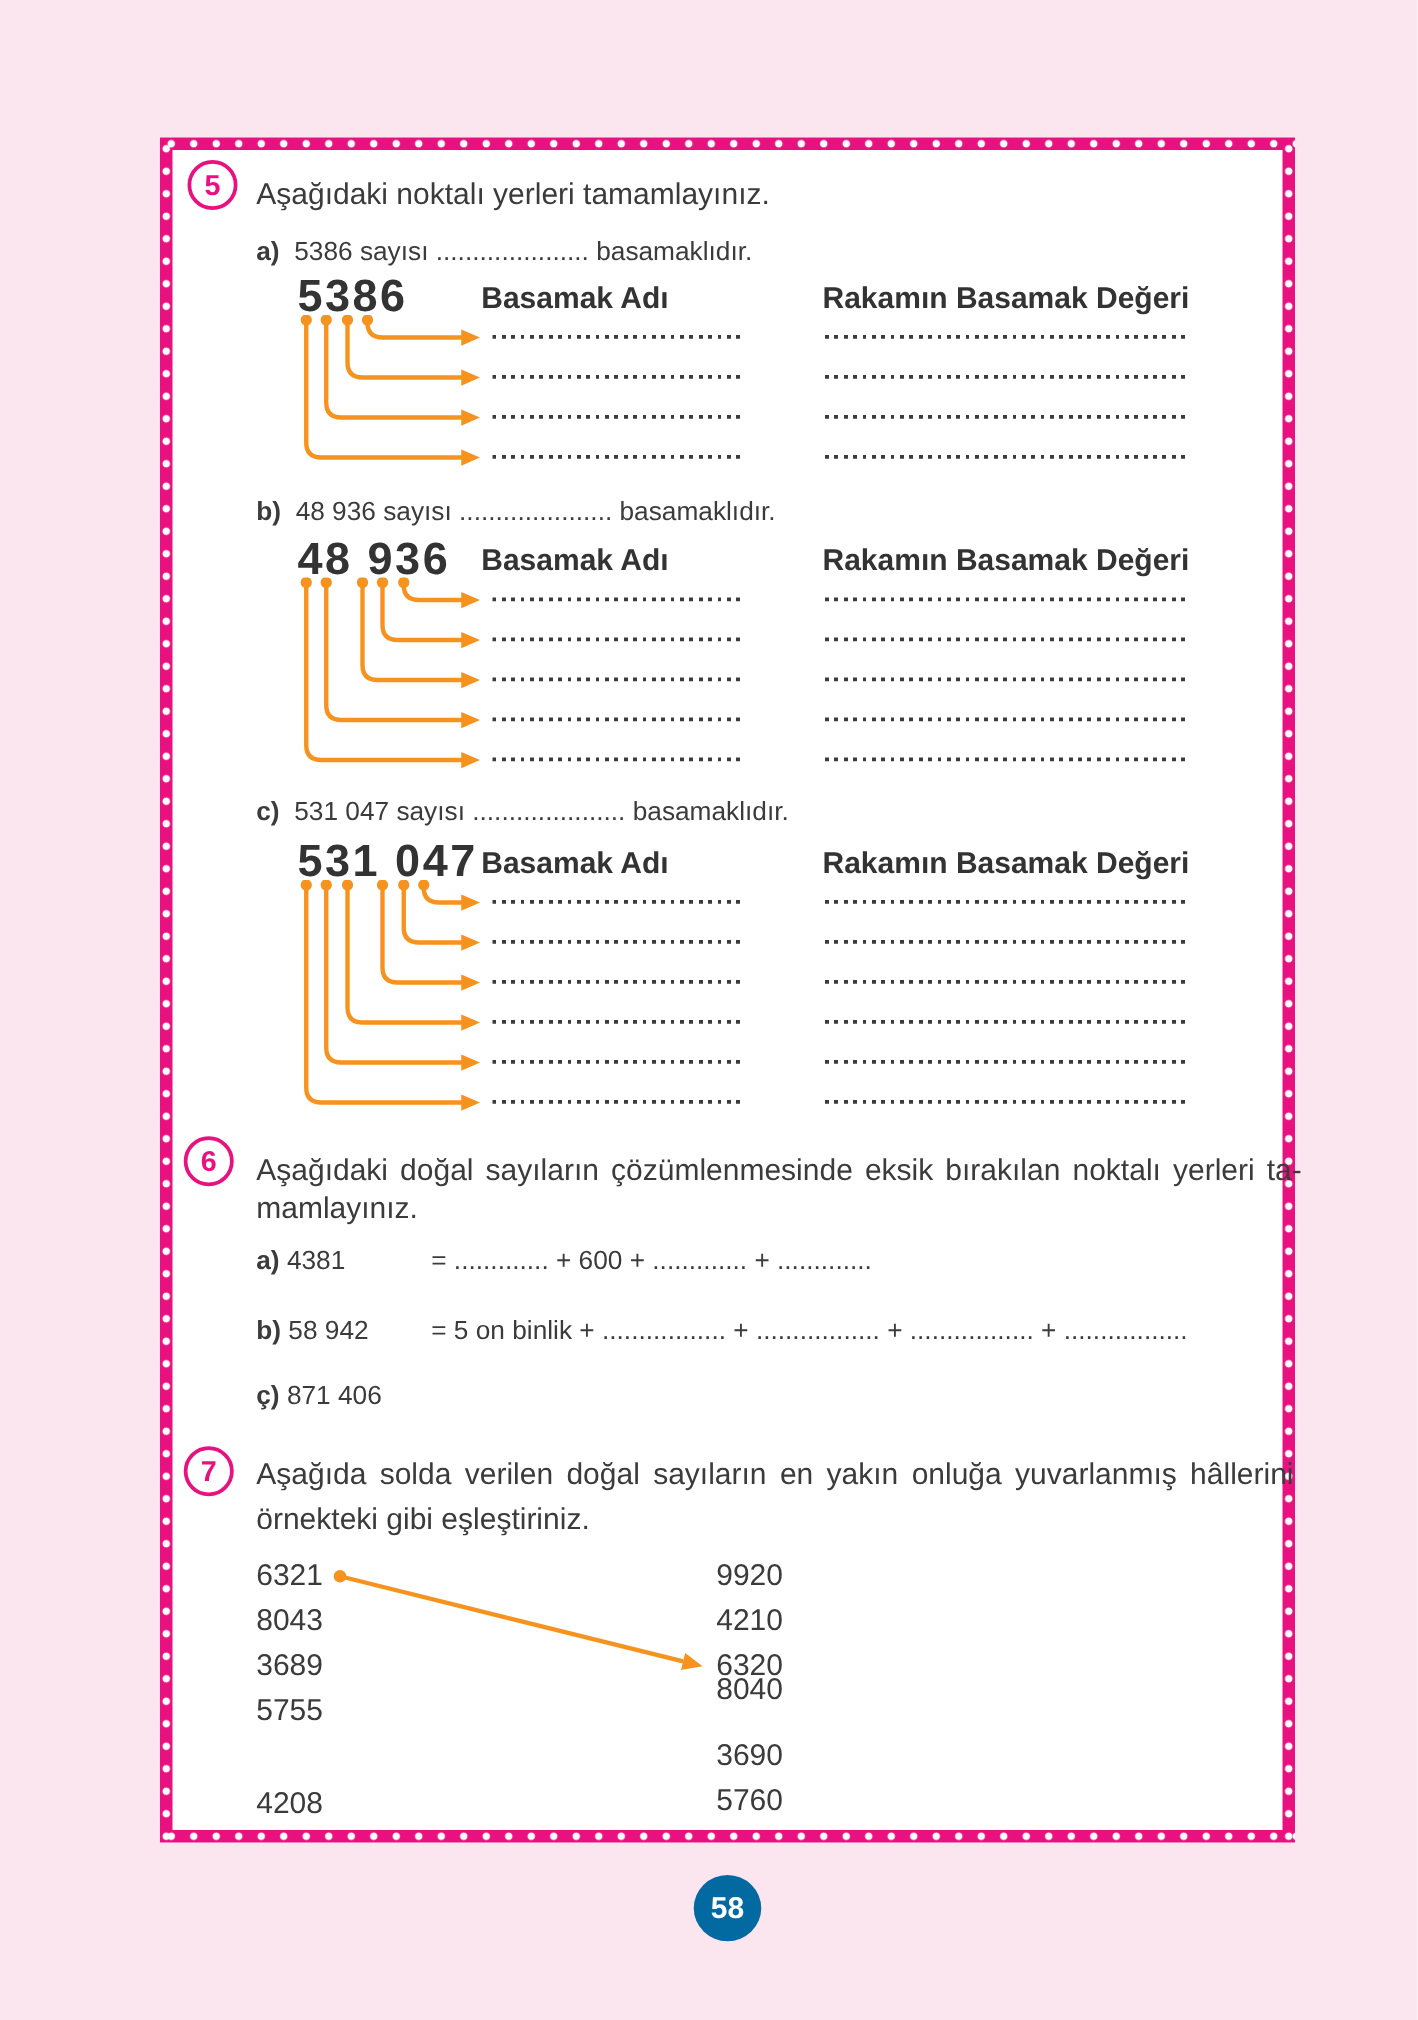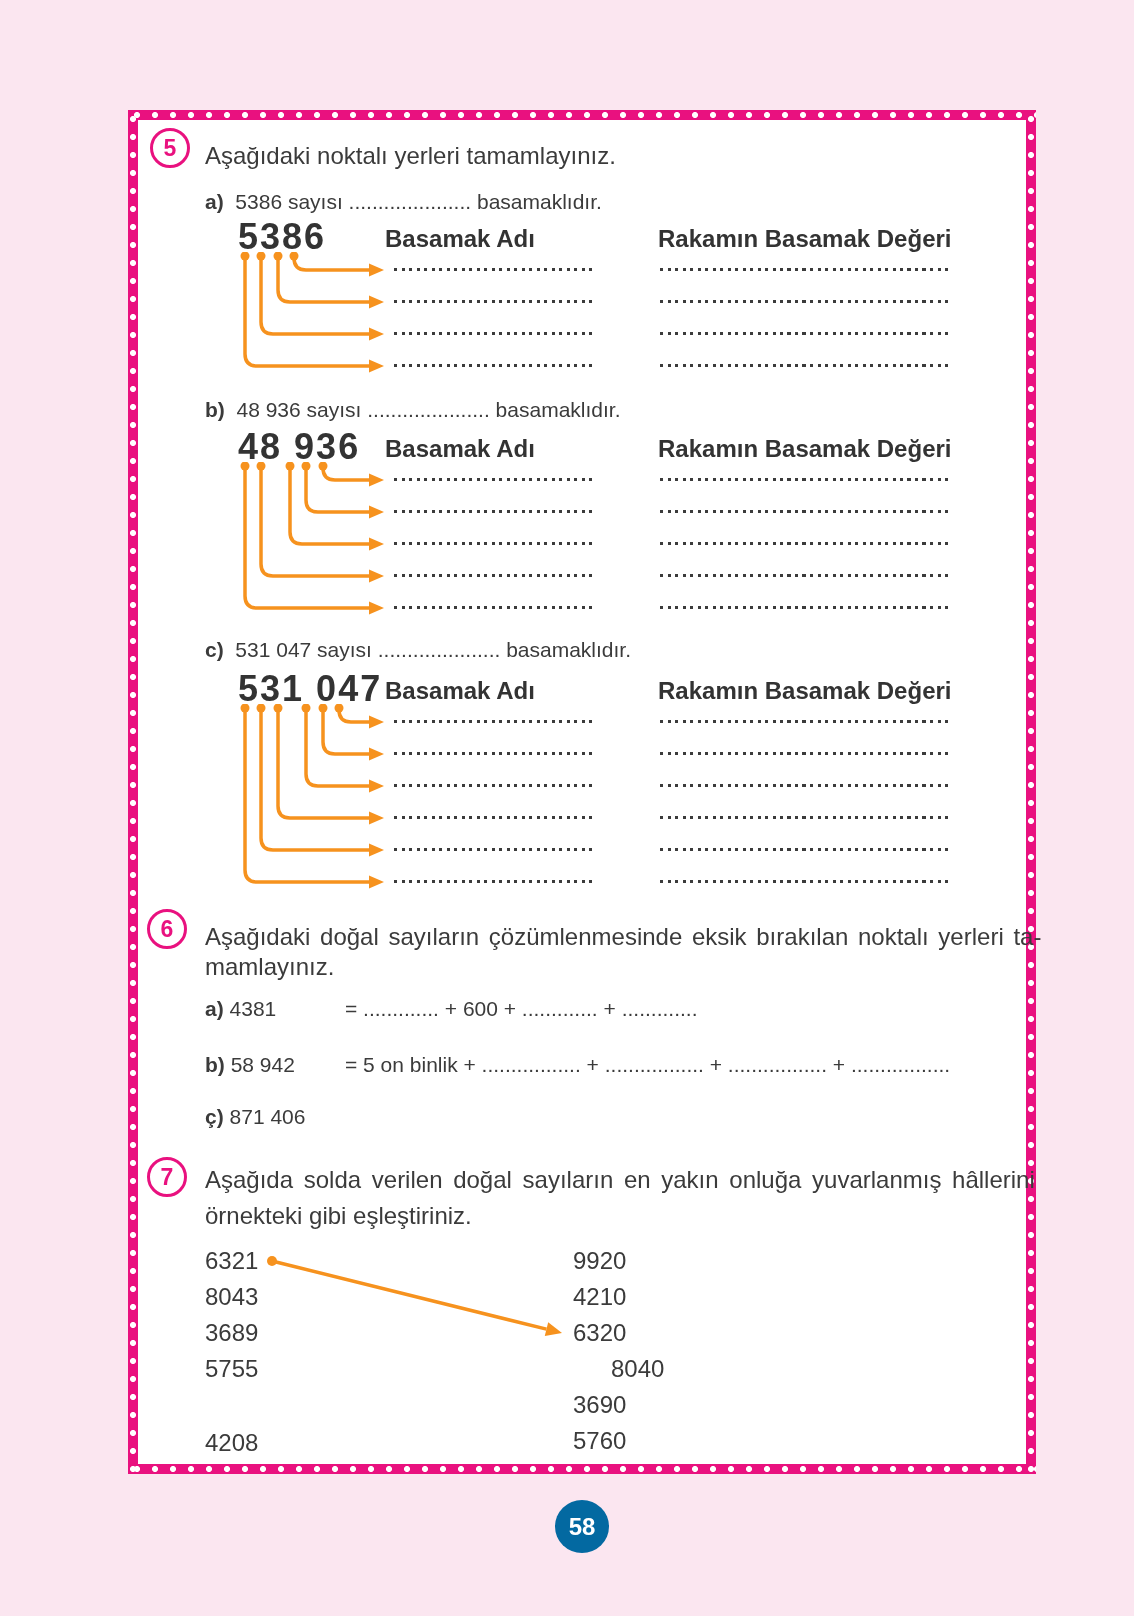--- a/index.html
+++ b/index.html
@@ -98,21 +98,21 @@
 
     <div class="match-area" id="match-area">
         <div class="match-row match-left" style="top: 0px; left: 0px;"><span class="match-num">6321</span></div>
         <div class="match-row match-left" style="top: 36px; left: 0px;"><span class="match-num">8043</span></div>
         <div class="match-row match-left" style="top: 72px; left: 0px;"><span class="match-num">3689</span></div>
         <div class="match-row match-left" style="top: 108px; left: 0px;"><span class="match-num">5755</span></div>
         <div class="match-row match-left" style="top: 144px; left: 0px; margin-top: 38px;"><span class="match-num">4208</span></div>
         <div class="match-row match-right" style="top: 0px;"><span class="match-num">9920</span></div>
         <div class="match-row match-right" style="top: 36px;"><span class="match-num">4210</span></div>
         <div class="match-row match-right" style="top: 72px;"><span class="match-num">6320</span></div>
-        <div class="match-row match-right" style="top: 108px; margin-left: 38px;"><span class="match-num">8040</span></div>
+        <div class="match-row match-right" style="top: 91px;"><span class="match-num">8040</span></div>
         <div class="match-row match-right" style="top: 144px;"><span class="match-num">3690</span></div>
         <div class="match-row match-right" style="top: 180px;"><span class="match-num">5760</span></div>
         <svg class="match-svg" width="680" height="236" viewBox="0 0 680 236">
           <line x1="67" y1="15" x2="341.47144083264396" y2="83.14463358603575" stroke="#f6921e" stroke-width="3.5"></line>
           <circle cx="67" cy="15" r="5" fill="#f6921e"></circle>
           <polygon points="357,87 343.1581636387533,76.3508889503175 339.7847180265346,89.93837822175401" fill="#f6921e"></polygon>
         </svg>
       </div>
   <div class="q5-sentence" style="top: 68px;"><b class="part-label">a)</b>&nbsp; <span>5386 sayısı ..................... basamaklıdır.</span></div>
       <div class="diagram" style="top: 102px; height: 160px;">

